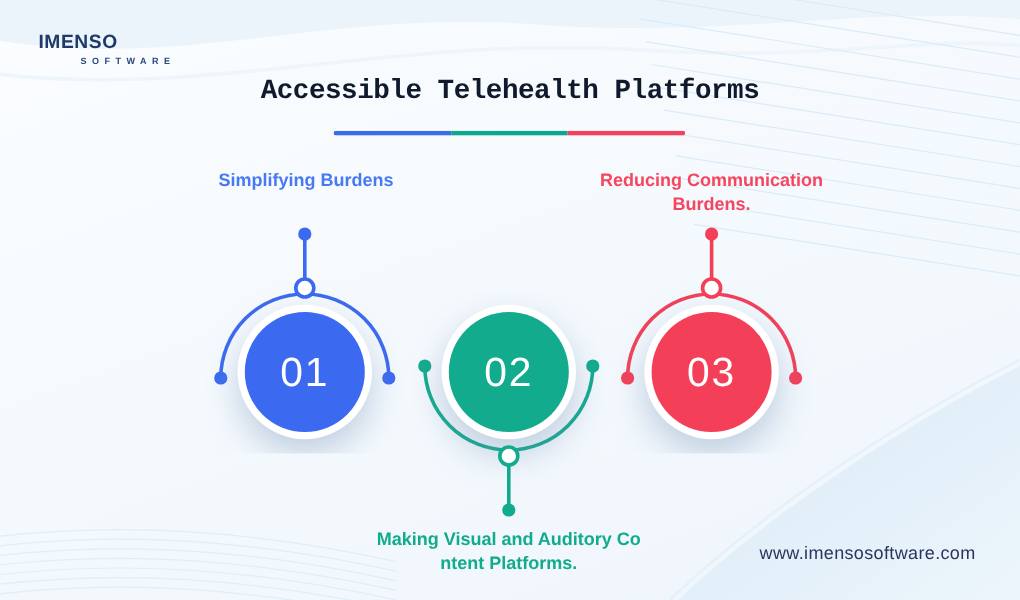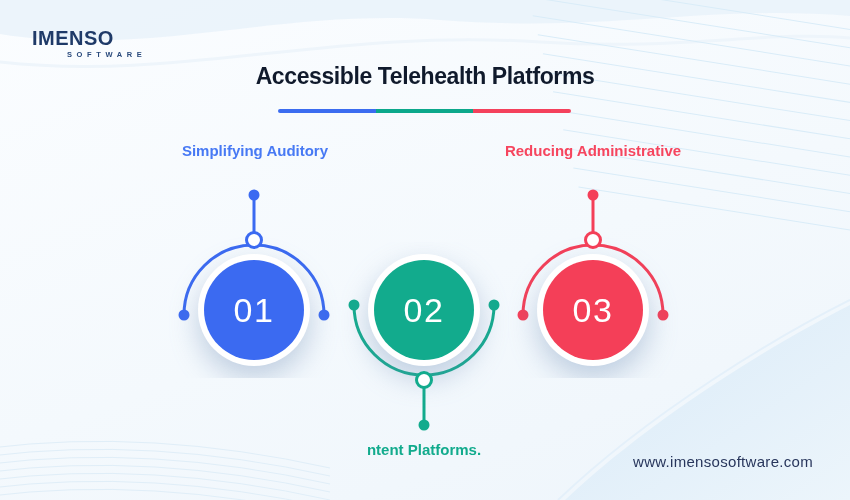--- a/index.html
+++ b/index.html
@@ -5,27 +5,27 @@
   html,body{margin:0;padding:0;}
   body{font-family:"Liberation Sans",sans-serif;}
   .canvas{
     position:relative;width:850px;height:500px;overflow:hidden;
     background:linear-gradient(160deg,#fbfdff 0%,#f4f9fd 55%,#eef5fb 100%);
   }
   .bg{position:absolute;inset:0;}
 
   
   .logo{position:absolute;left:32px;top:28px;line-height:1;}
-  .logo-name{font-size:20px;font-weight:700;color:#1f3a68;letter-spacing:0.5px;}
+  .logo-name{font-size:16px;font-weight:700;color:#1f3a68;letter-spacing:0.5px;}
   .logo-sub{font-size:7.5px;font-weight:700;color:#2a4a7c;letter-spacing:4.6px;margin-top:3px;margin-left:1px;padding-left:34px;}
 
   
   .title{
     position:absolute;left:0;top:63px;width:850px;text-align:center;margin:0;
-    font-size:23px;font-weight:700;color:#101a2c;letter-spacing:-0.4px;
+    font-size:23px;font-weight:700;color:#101a2c;letter-spacing:-0.4px;font-family:Liberation Mono, monospace;
   }
   .underline{position:absolute;left:278px;top:109px;width:293px;height:4px;display:flex;border-radius:2px;overflow:hidden;}
   .underline .seg{flex:1;height:100%;}
   .seg-blue{background:#3b6cf0;}
   .seg-green{background:#0ca88b;}
   .seg-red{background:#f4415c;}
 
   
   .step-label{position:absolute;text-align:center;font-size:15px;font-weight:700;line-height:20px;}
   .label-1{left:140px;top:141px;width:230px;color:#4779f4;}
@@ -100,28 +100,30 @@
   </div>
 
   <h1 class="title">Accessible Telehealth Platforms</h1>
   <div class="underline">
     <span class="seg seg-blue"></span>
     <span class="seg seg-green"></span>
     <span class="seg seg-red"></span>
   </div>
 
   <div class="step-label label-1">
-    <div>Simplifying Auditory</div>
+    <div>Simplifying Burdens</div>
   </div>
 
   <div class="step-label label-3">
-    <div>Reducing Administrative</div>
+    <div>Reducing Communication</div>
+    <div>Burdens.</div>
   </div>
 
   <div class="step-label label-2">
+    <div>Making Visual and Auditory Co</div>
     <div>ntent Platforms.</div>
   </div>
 
   <svg class="step step-1" width="170" height="220" viewBox="0 0 170 220">
     <line x1="85" y1="40" x2="85" y2="75" stroke-width="3" stroke="#3b6af1"></line>
     <circle cx="85" cy="37" r="5.5" fill="#3b6af1"></circle>
     <path d="M15,157 A70,70 0 1 1 155,157" fill="none" stroke-width="3" stroke-linecap="round" stroke="#3b6af1"></path>
     <circle cx="15" cy="157" r="5.5" fill="#3b6af1"></circle>
     <circle cx="155" cy="157" r="5.5" fill="#3b6af1"></circle>
     <circle class="ring" cx="85" cy="152" r="56" fill="#ffffff"></circle>

